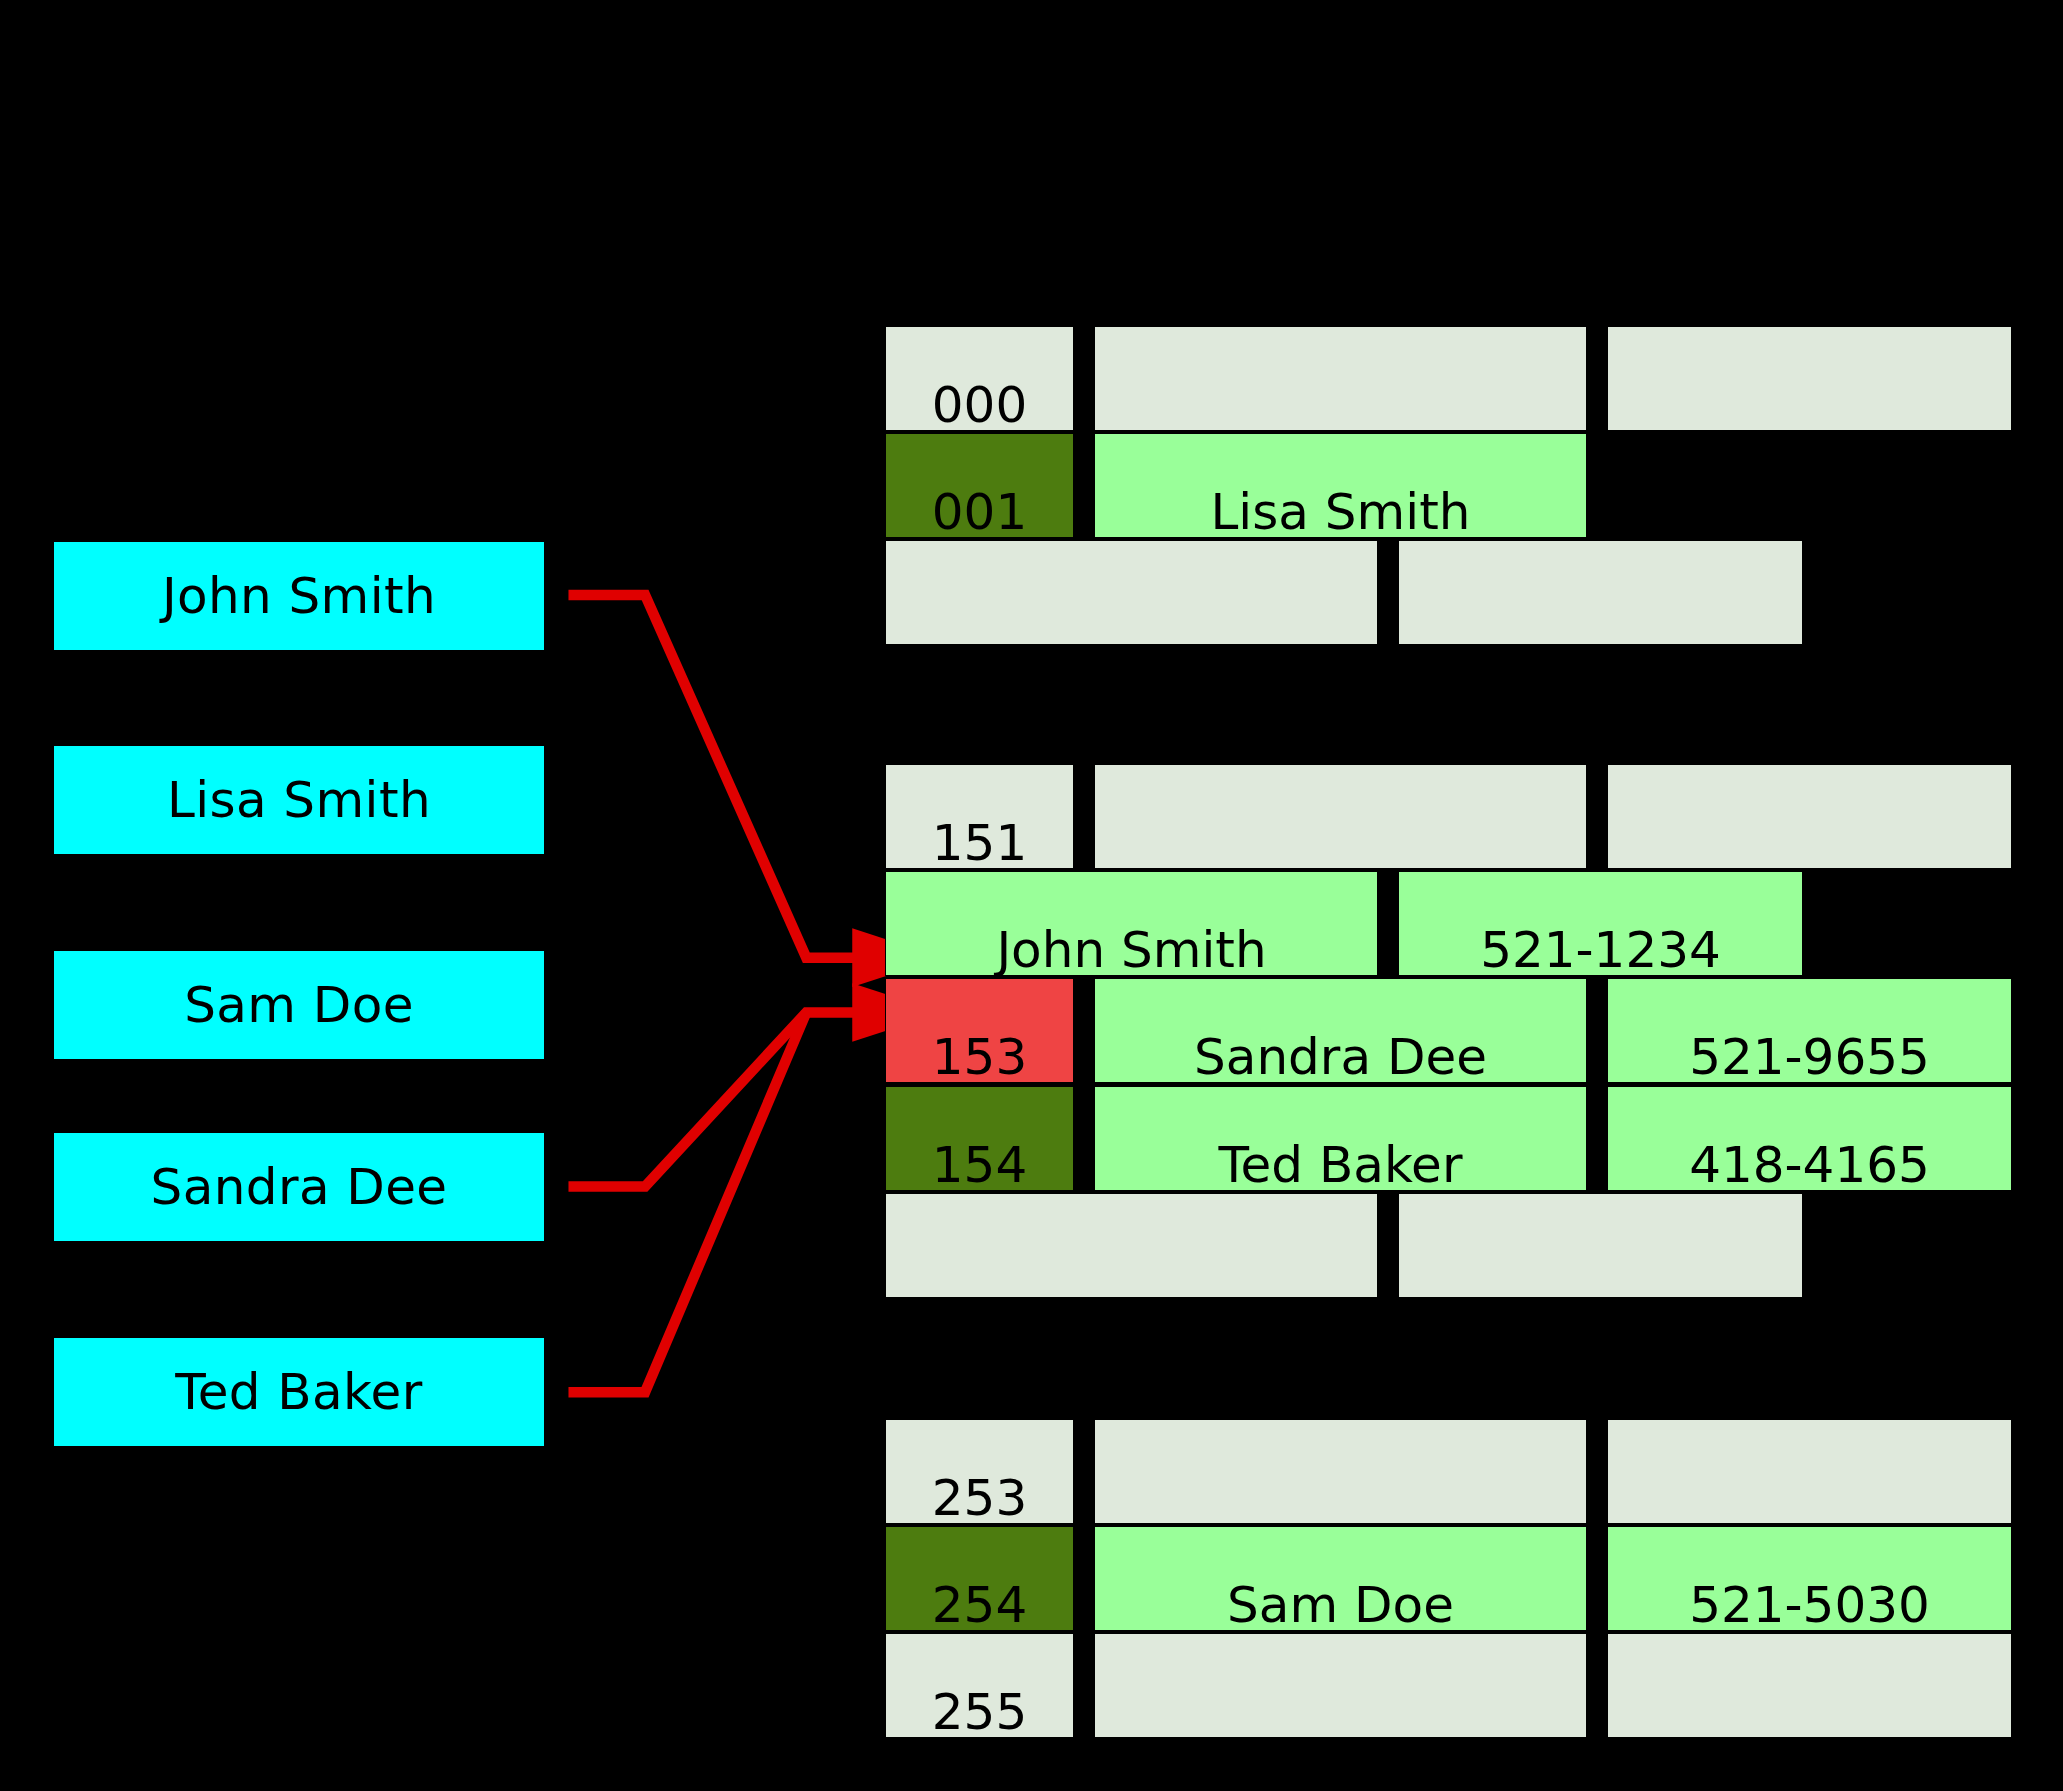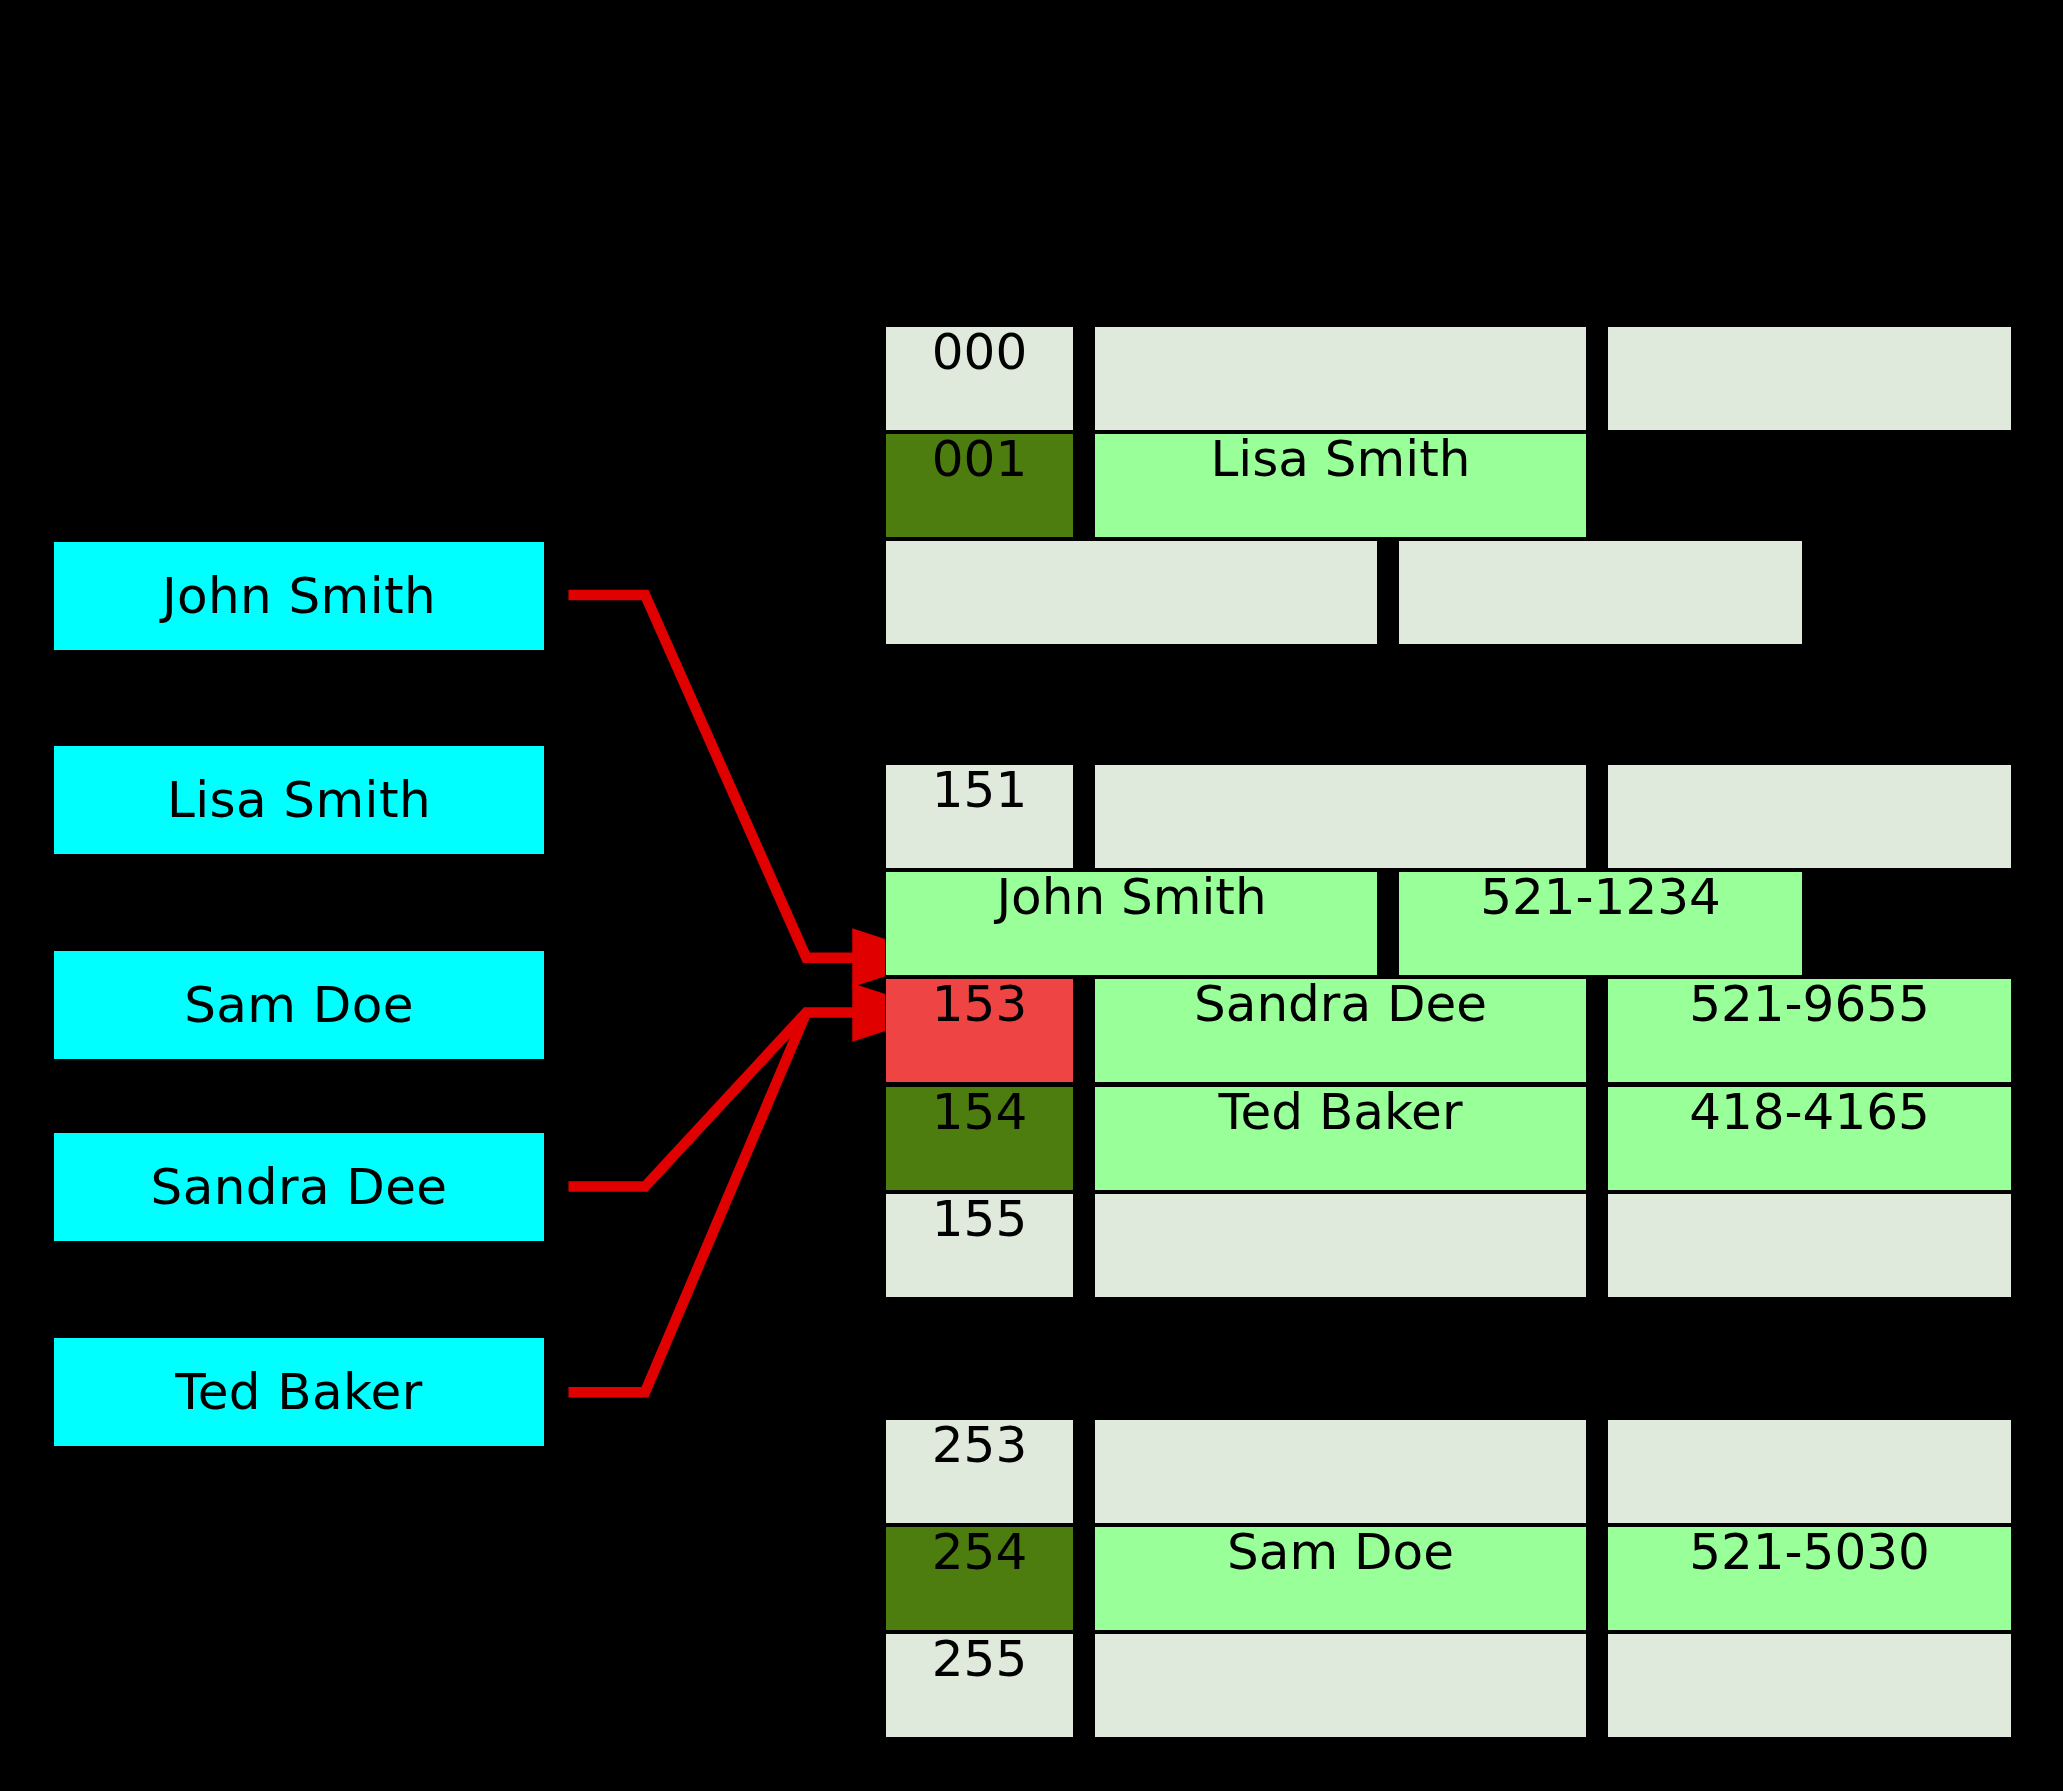--- a/index.html
+++ b/index.html
@@ -15,21 +15,21 @@
     font-size:50px;
     line-height:1;
     letter-spacing:0.4px;
   }
 
   .tblock{position:absolute;}
   .trow{position:absolute;left:0;display:flex;}
   .cell{
     box-sizing:border-box;
     border:1.6px solid #000;
-    display:flex;align-items:flex-start;justify-content:center;
+    display:flex;align-items:flex-end;justify-content:center;
     color:#000;
     font-size:50px;
     line-height:1;
   }
   .c-idx{width:189px;}
   .c-name{width:493px;}
   .c-phone{width:405px;}
 
   .fill-empty{background:#dfe9dc;}
   .fill-green{background:#99ff99;}
@@ -142,23 +142,20 @@
           <span>154</span>
         </div>
       <div class="cell c-name gap-mid fill-green" style="height:105px;">
           <span>Ted Baker</span>
         </div>
       <div class="cell c-phone fill-green" style="height:105px;">
           <span>418-4165</span>
         </div>
     </div>
     <div class="trow" style="top:429px;">
-      <div class="cell c-idx gap-idx fill-empty" style="height:105px;">
-          <span>155</span>
-        </div>
       <div class="cell c-name gap-mid fill-empty" style="height:105px;">
           <span></span>
         </div>
       <div class="cell c-phone fill-empty" style="height:105px;">
           <span></span>
         </div>
     </div>
   </div>
 
   <div class="tblock" style="left:885px;top:1419px;">

